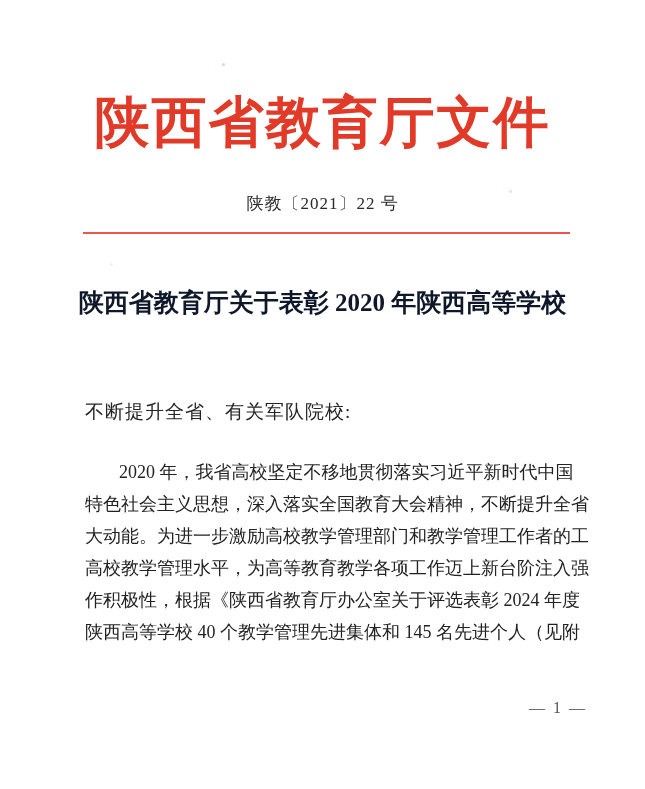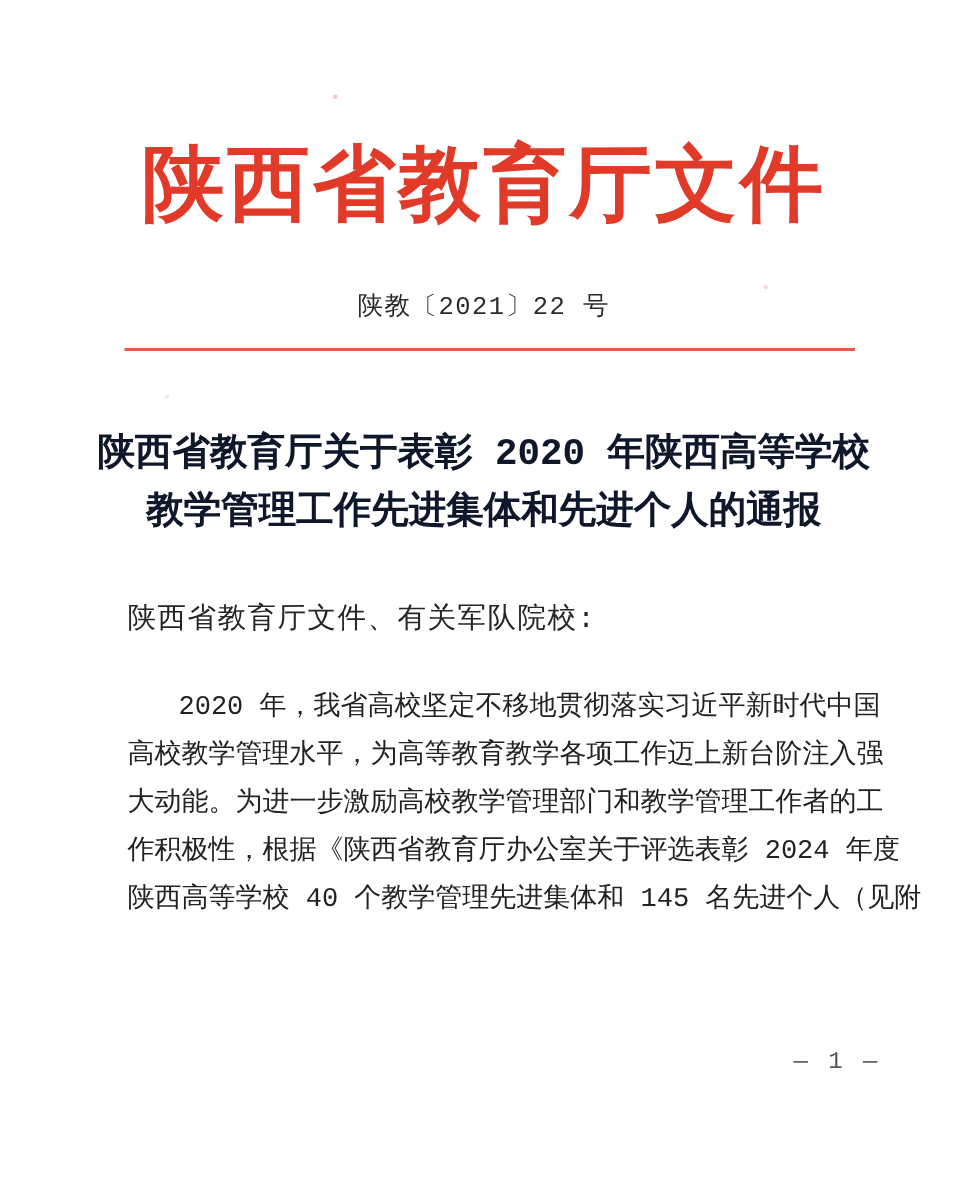--- a/index.html
+++ b/index.html
@@ -9,21 +9,20 @@
     height: 789px;
     font-family: "Liberation Serif", "DejaVu Serif", serif;
     color: var(--text-black, #1f1f1f);
     overflow: hidden;
   }
   .page {
     position: relative;
     width: 645px;
     height: 789px;
     background: var(--page-bg, #ffffff);
-    font-family: Liberation Mono, monospace;
   }
   
   .agency-title {
     position: absolute;
     top: 86px;
     left: 0; right: 0;
     text-align: center;
     font-size: 55px;
     font-weight: bold;
     letter-spacing: 2px;
@@ -118,28 +117,28 @@
   <span class="speckle s3"></span>
 
   <div class="agency-title">陕西省教育厅文件</div>
 
   <div class="doc-number">陕教〔2021〕22 号</div>
 
   <div class="red-divider"></div>
 
   <div class="doc-title">
     <div>陕西省教育厅关于表彰 2020 年陕西高等学校</div>
-    <div>教学管理工作先进集体和先进个人的通报</div>
   </div>
 
-  <div class="salutation">陕西省教育厅文件、有关军队院校:</div>
+  <div class="salutation">不断提升全省、有关军队院校:</div>
 
   <div class="body-text">
     <div class="body-line indent">2020 年，我省高校坚定不移地贯彻落实习近平新时代中国</div>
+    <div class="body-line">特色社会主义思想，深入落实全国教育大会精神，不断提升全省</div>
+    <div class="body-line">大动能。为进一步激励高校教学管理部门和教学管理工作者的工</div>
     <div class="body-line">高校教学管理水平，为高等教育教学各项工作迈上新台阶注入强</div>
-    <div class="body-line">大动能。为进一步激励高校教学管理部门和教学管理工作者的工</div>
     <div class="body-line">作积极性，根据《陕西省教育厅办公室关于评选表彰 2024 年度</div>
     <div class="body-line">陕西高等学校 40 个教学管理先进集体和 145 名先进个人（见附</div>
   </div>
 
   <div class="page-number">— 1 —</div>
 
 </div>
 
 </body></html>

